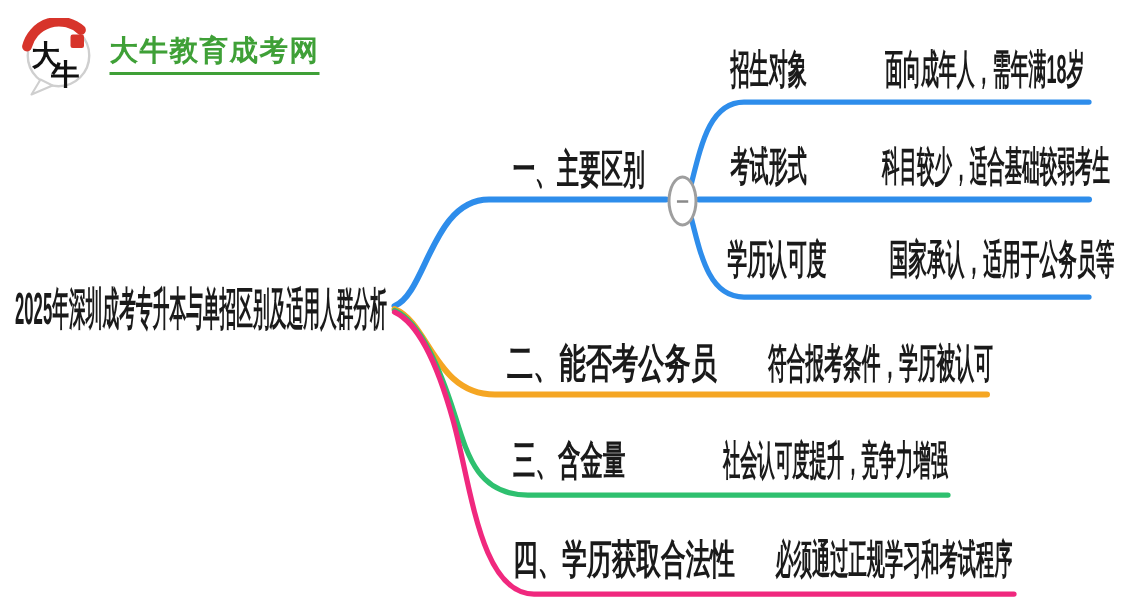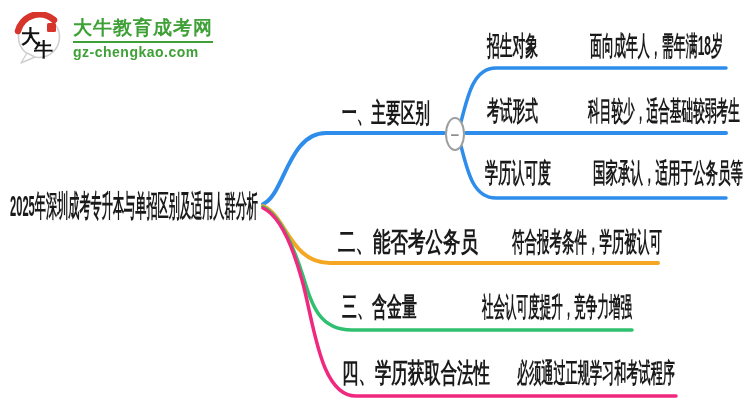--- a/index.html
+++ b/index.html
@@ -40,21 +40,20 @@
       <circle cx="25" cy="25" r="20.5" fill="#ffffff" stroke="#cfcfcf" stroke-width="1.6"></circle>
       <path d="M13,41 L7,51 L21,45 Z" fill="#ffffff" stroke="#cfcfcf" stroke-width="1.4" stroke-linejoin="round"></path>
       <path d="M4,19 A22,22 0 0 1 40,8" fill="none" stroke="#D7342B" stroke-width="6.5" stroke-linecap="round"></path>
       <rect x="33" y="11" width="9" height="9" rx="1.5" fill="#D7342B"></rect>
       <text x="7" y="31" font-size="19" font-weight="bold" fill="#111">大</text>
       <text x="20" y="44" font-size="19" font-weight="bold" fill="#111">牛</text>
     </svg>
     <div class="logo-text">
       <span class="brand-title">大牛教育成考网</span>
       <span class="brand-divider"></span>
-      <span class="brand-domain">gz-chengkao.com</span>
     </div>
   </div>
 
   <svg class="mindmap" width="750" height="410" viewBox="0 0 750 410">
 
     <path class="connector main stroke-blue" d="M263,204 C284,196 288,133 326,133 L444,133"></path>
     <path class="connector main stroke-blue" d="M466,133 L726,133"></path>
     <path class="connector stroke-blue" d="M461,122 C468,94 474,68 496,68 L726,68"></path>
     <path class="connector stroke-blue" d="M461,146 C468,174 474,198 496,198 L726,198"></path>
     <path class="connector main stroke-orange" d="M263,206 C286,215 290,263 330,263 L658,263"></path>

